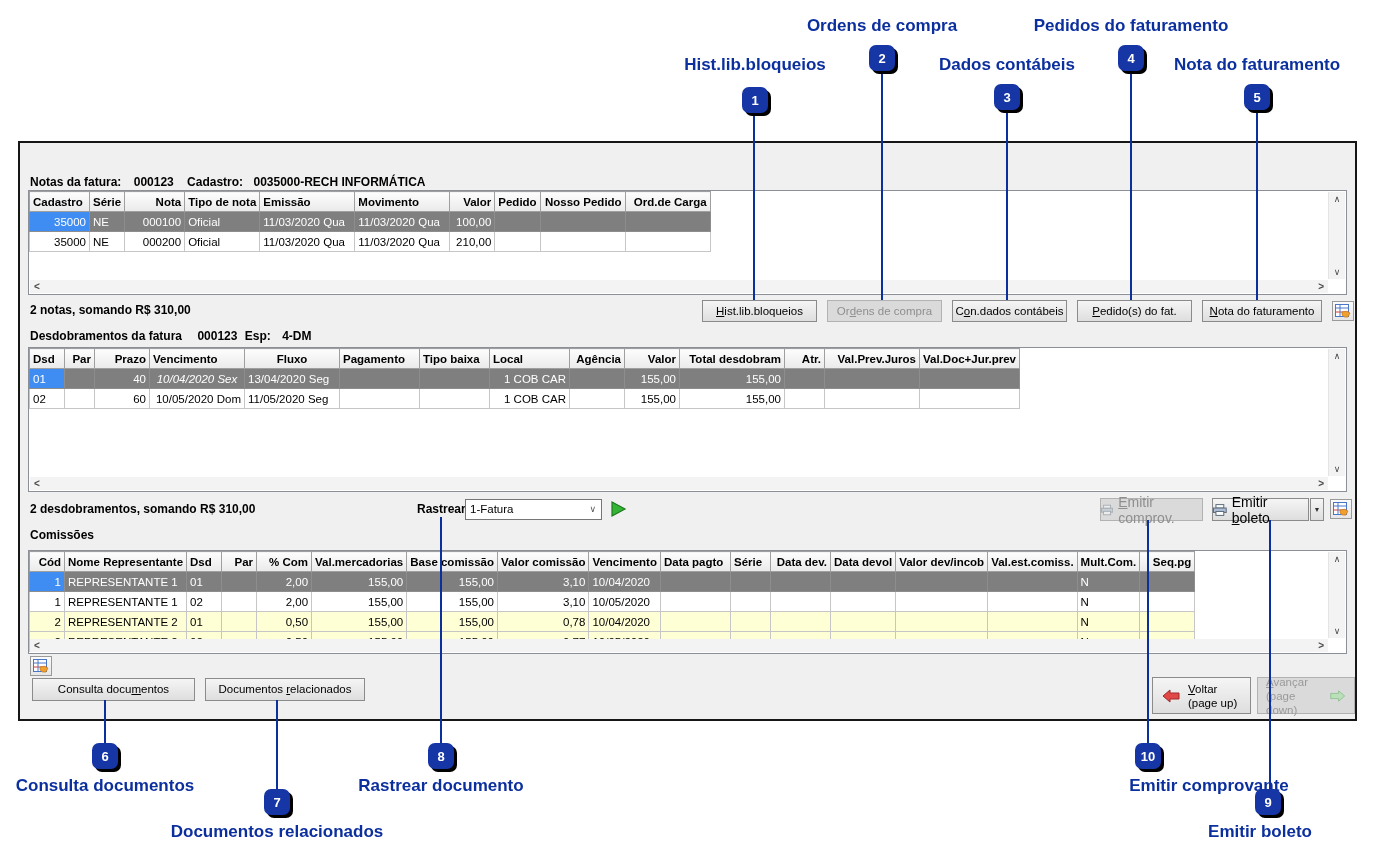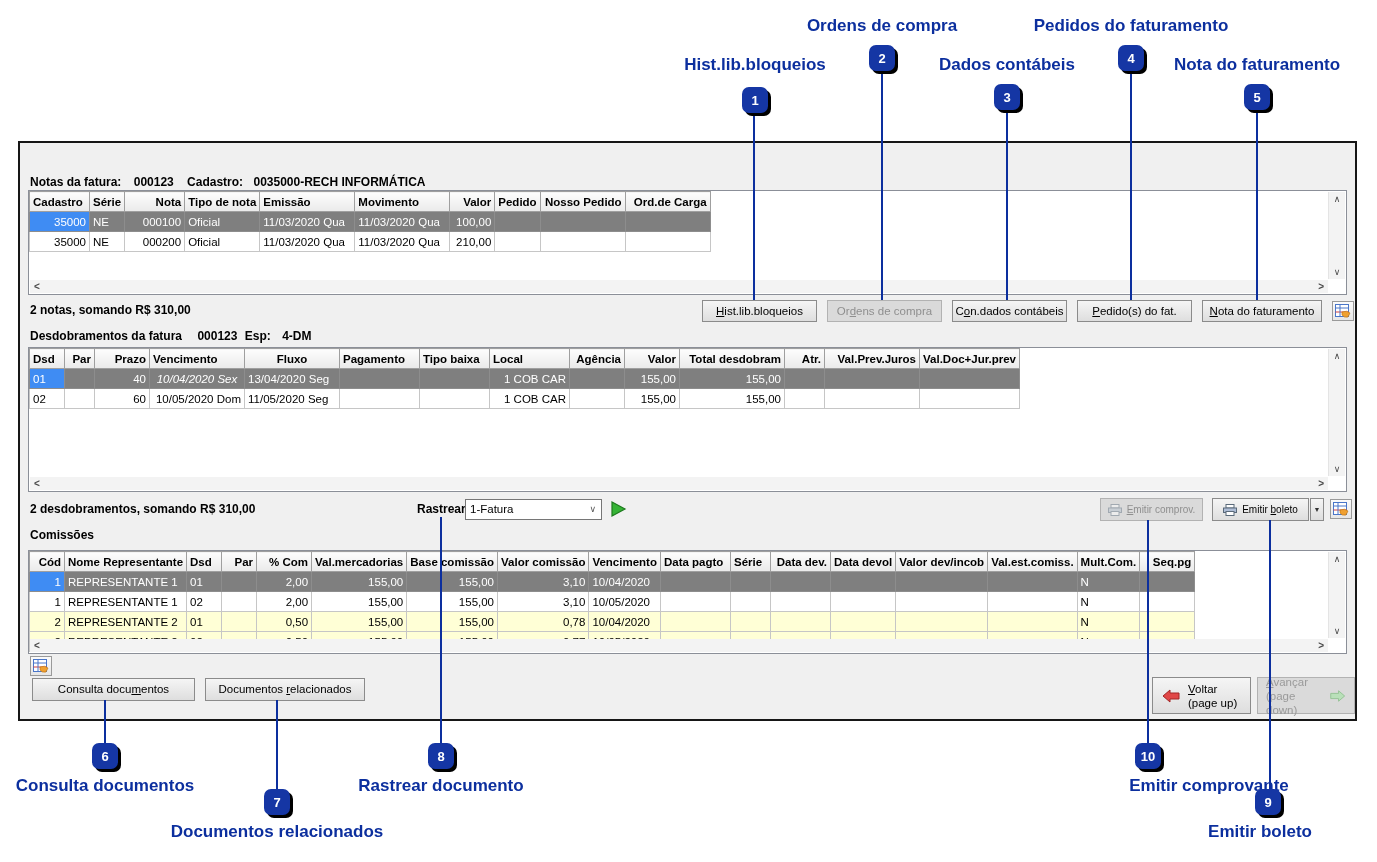--- a/index.html
+++ b/index.html
@@ -53,21 +53,21 @@
   .mini-icon{position:absolute;width:22px;height:20px;background:linear-gradient(#fbfbfb,#e6e6e6);
              border:1px solid #9a9a9a;box-sizing:border-box;display:flex;align-items:center;justify-content:center;}
 
   .combo{position:absolute;height:21px;background:#fff;border:1px solid #767676;box-sizing:border-box;
          font-size:11.5px;line-height:19px;padding:0 4px;}
   .combo .chev{position:absolute;right:5px;top:0;color:#555;font-size:9px;line-height:19px;}
 
   .playbtn{position:absolute;width:21px;height:21px;display:flex;align-items:center;justify-content:center;}
 
   .ebtn{position:absolute;height:23px;background:linear-gradient(#f5f5f5,#dedede);border:1px solid #8b8b8b;
-        box-sizing:border-box;font-size:10px;display:flex;align-items:center;justify-content:center;gap:5px;}
+        box-sizing:border-box;font-size:14px;display:flex;align-items:center;justify-content:center;gap:5px;}
   .ebtn.disabled{background:#dadada;border-color:#b2b2b2;color:#8f8f8f;}
   .ebtn u{text-decoration:underline;}
   .splitbtn{position:absolute;width:14px;height:23px;background:linear-gradient(#f5f5f5,#dedede);
             border:1px solid #8b8b8b;box-sizing:border-box;color:#333;font-size:7px;
             display:flex;align-items:center;justify-content:center;}
 
   .navbtn{position:absolute;height:37px;background:linear-gradient(#f5f5f5,#dedede);border:1px solid #8b8b8b;
           box-sizing:border-box;font-size:11.5px;display:flex;align-items:center;gap:7px;padding:0 8px;}
   .navbtn.disabled{background:#dadada;border-color:#b2b2b2;color:#9a9a9a;}
   .navbtn .txt{text-align:left;line-height:14px;}

